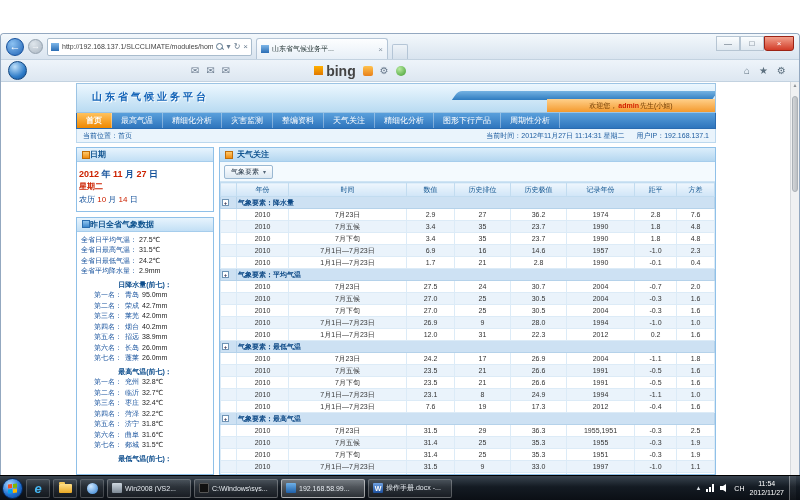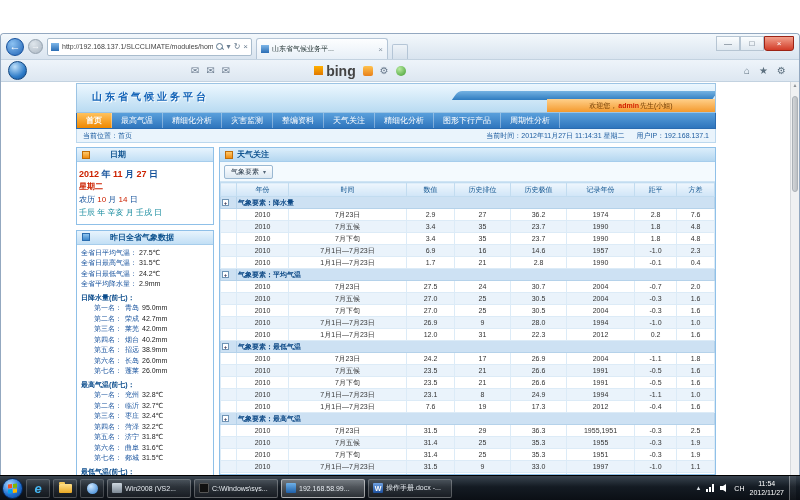--- a/index.html
+++ b/index.html
@@ -55,21 +55,21 @@
   .site-nav { height:16px; background:linear-gradient(#5aa0dc,#2e75bd); border:1px solid #2a6bb0; border-top:none; display:flex; }
   .nav-item { padding:0 9px; font-size:8px; color:#fff; display:flex; align-items:center; border-right:1px solid rgba(255,255,255,.35); white-space:nowrap; cursor:pointer; }
   .nav-item.active { background:linear-gradient(#ffc25e,#ef8800); font-weight:bold;text-align:center; }
 
   .crumb-bar { height:14px; background:#eaf4fc; border:1px solid #bcd8ee; border-top:none; display:flex; align-items:center; justify-content:space-between; font-size:7px; color:#1a5a9e; padding:0 6px; }
   .crumb-right { display:flex; gap:12px; }
 
   .content { display:flex; gap:5px; margin-top:4px; height:328px; overflow:hidden; }
   .sidebar { width:138px; flex:0 0 auto; display:flex; flex-direction:column; gap:5px; }
   .panel { border:1px solid #8fc0e8; background:#fff; }
-  .panel-h { height:14px; background:linear-gradient(#e8f4fd,#c2dff5); border-bottom:1px solid #a6cdec; display:flex; align-items:center; gap:20px; padding:0 5px; font-size:8px; font-weight:bold; color:#0f538f; }
+  .panel-h { height:14px; background:linear-gradient(#e8f4fd,#c2dff5); border-bottom:1px solid #a6cdec; display:flex; align-items:center; gap:0; padding:0 5px; font-size:8px; font-weight:bold; color:#0f538f; }
   .ph-ico { width:8px; height:8px; background:linear-gradient(#ffc96a,#ef8d12); border:1px solid #c06d08; flex:0 0 auto; }
   .ph-ico.blue { background:linear-gradient(#8ec4ee,#3c87cc); border-color:#2a6daf; }
 
   .cal-body { padding:5px 2px 4px; font-size:8px; color:#12509a; line-height:1.6; }
   .cal-date { font-size:9px; font-weight:bold; }
   .red { color:#cc2200; }
   .weekday { color:#cc2200; font-weight:bold; }
   .ganzhi { color:#12899c; }
 
   .yd-body { padding:3px 4px; font-size:7px; color:#14509c; line-height:1.5; }
@@ -209,24 +209,23 @@
           <div class="sidebar">
             <div class="panel">
               <div class="panel-h">
                 <span class="ph-ico"></span>
                 <span>日期</span>
               </div>
               <div class="cal-body">
                 <div class="cal-date digit-red"><span class="red">2012</span> 年 <span class="red">11</span> 月 <span class="red">27</span> 日</div>
                 <div class="weekday">星期二</div>
                 <div class="digit-red">农历 <span class="red">10</span> 月 <span class="red">14</span> 日</div>
-                <div class="ganzhi">壬辰 年 辛亥 月 壬戌 日</div>
               </div>
             </div>
-            <div class="panel" style="flex:1;">
+            <div class="panel" style="flex:1;text-align:center;">
               <div class="panel-h">
                 <span class="ph-ico blue"></span>
                 <span>昨日全省气象数据</span>
               </div>
               <div class="yd-body" id="yd-body">
                   <div class="stat-row">
                     <span class="lbl">全省日平均气温：</span>
                     <span class="val">27.5℃</span>
                   </div>
                   <div class="stat-row">

